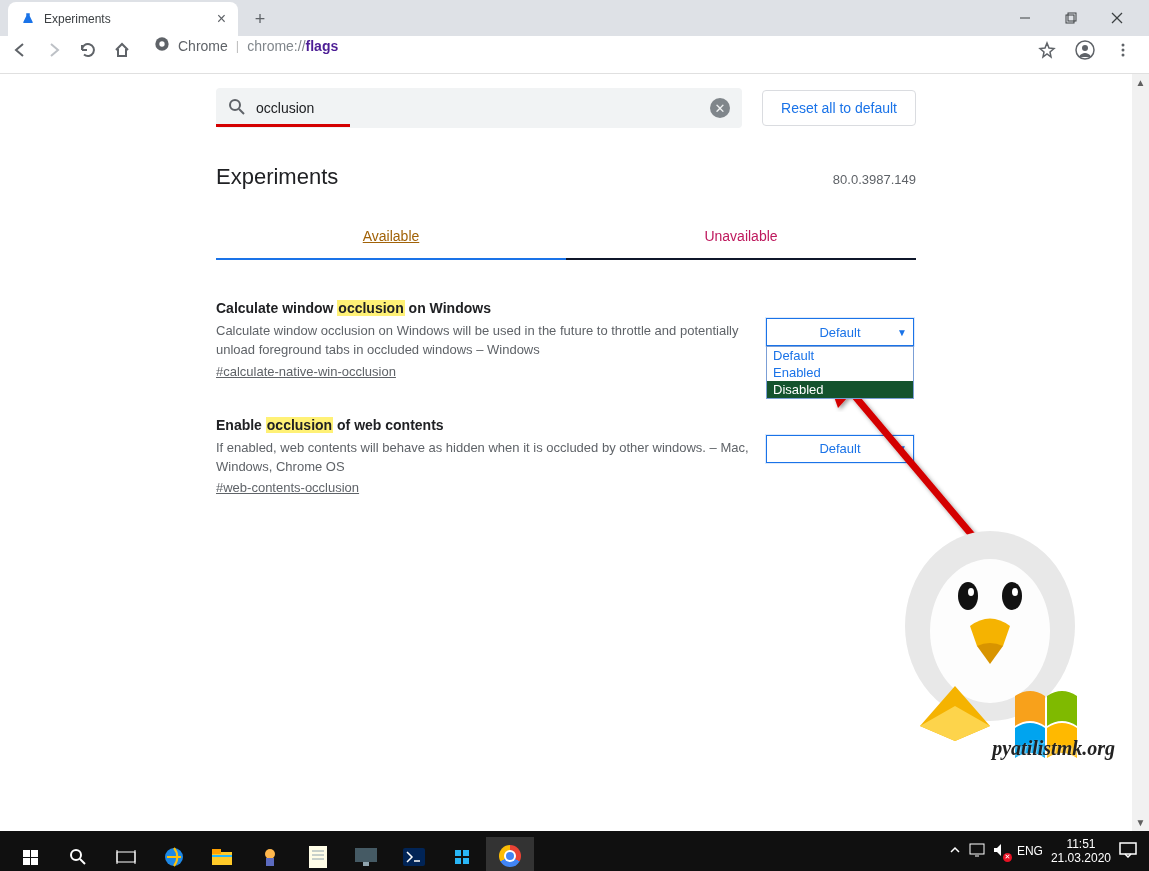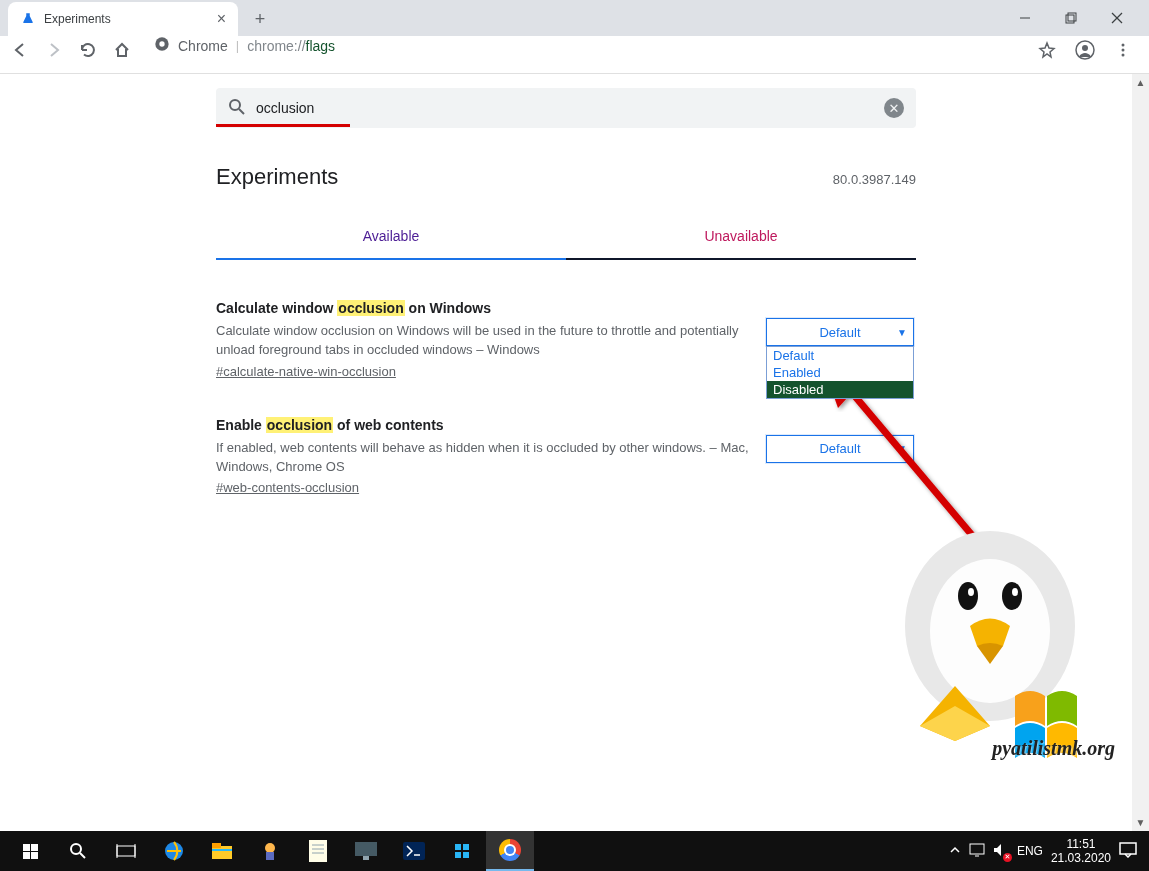--- a/index.html
+++ b/index.html
@@ -16,21 +16,21 @@
   .win-btn { width: 28px; height: 28px; display: flex; align-items: center; justify-content: center; color: #3c4043; cursor: pointer; }
   
   .toolbar { height: 38px; background: #fff; display: flex; align-items: flex-start; padding: 0 12px 0 6px; gap: 6px; border-bottom: 1px solid #e0e0e0; }
   .nav-btn { width: 28px; height: 28px; display: flex; align-items: center; justify-content: center; color: #5f6368; border-radius: 50%; cursor: pointer; }
   .nav-btn.disabled { color: #bdc1c6; }
   .address-bar { flex: 1; display: flex; align-items: center; gap: 8px; padding: 0 12px; }
   .addr-icon { color: #5f6368; }
   .addr-prefix { color: #5f6368; font-size: 14px; }
   .addr-sep { color: #c0c0c0; }
   .addr-url { color: #202124; font-size: 14px; }
-  .addr-url .bold { font-weight: 400; color: #14532d; }
+  .addr-url .bold { font-weight: 700; color: #4c1d95; }
   .addr-url .light { color: #80868b; }
   .right-icons { display: flex; align-items: center; gap: 10px; color: #5f6368; }
   .icon-btn { width: 28px; height: 28px; display: flex; align-items: center; justify-content: center; cursor: pointer; }
   
   
   .content-wrap { position: relative; height: calc(100% - 36px - 38px - 40px); overflow: hidden; }
   .scroll-area { width: 1132px; height: 100%; overflow-y: auto; }
   .content { width: 700px; margin: 0 auto; padding-top: 10px; position: relative; }
   
   .top-row { display: flex; align-items: center; gap: 20px; padding: 4px 0 18px 0; position: relative;}
@@ -41,21 +41,21 @@
   .underline-anno { position: absolute; left: 216px; top: 50px; width: 134px; height: 3px; background: #d40000; }
   
   .reset-btn { border: 1px solid #dadce0; background: #fff; color: #1a73e8; font-size: 14px; padding: 9px 18px; border-radius: 4px; cursor: pointer; font-weight: 500; }
   
   .header-row { display: flex; align-items: baseline; justify-content: space-between; margin-top: 18px; margin-bottom: 24px; }
   h1 { font-size: 22px; font-weight: 400; color: #202124; }
   .version { font-size: 13px; color: #5f6368; }
   
   .tabs { display: flex; }
   .page-tab { flex: 1; text-align: center; font-size: 14px; padding: 14px 0; color: #be185d; border-bottom: 2px solid #0f172a; cursor: pointer; }
-  .page-tab.active { color: #4c1d95; border-bottom: 2px solid #1a73e8; font-weight: 500; }
+  .page-tab.active { color: #a16207; border-bottom: 2px solid #1a73e8; font-weight: 500; text-decoration: underline; }
   
   .flag-list { padding-top: 40px; }
   .flag { display: flex; gap: 3px; margin-bottom: 38px; }
   .flag-body { flex: 1; }
   .flag-title { font-size: 14px; font-weight: 600; color: #202124; margin-bottom: 6px; }
   .hl { background: #fff176; padding: 0 1px; }
   .flag-desc { font-size: 13px; color: #5f6368; line-height: 1.45; margin-bottom: 4px; }
   .flag-link { font-size: 13px; color: #5f6368; text-decoration: underline; cursor: pointer; }
   .flag-control { width: 150px; padding-top: 18px; position: relative; }
   .select-box { width: 148px; height: 28px; border: 1px solid #1a73e8; background: #fff; color: #1a73e8; font-size: 13px; display: flex; align-items: center; justify-content: center; position: relative; cursor: pointer; outline: 1px solid rgba(26,115,232,0.15);}
@@ -70,21 +70,21 @@
   .vscroll-down { position: absolute; bottom: 0; }
   
   
   .arrow-anno { position: absolute; pointer-events: none; }
   
   
   .watermark { position: absolute; right: 24px; bottom: 55px; width: 250px; height: 260px; pointer-events:none; }
   .wm-text { position: absolute; right: 10px; bottom: 16px; font-family: Georgia, serif; font-style: italic; font-weight: bold; font-size: 20px; color: #222; text-shadow: 1px 1px 2px rgba(255,255,255,0.6);}
   
   
-  .taskbar { position: absolute; bottom: 0; left: 0; right: 0; height: 40px; background: #101010; display: flex; align-items: center; padding: 6px 6px; }
+  .taskbar { position: absolute; bottom: 0; left: 0; right: 0; height: 40px; background: #101010; display: flex; align-items: flex-start; padding: 6px 6px; }
   .tb-item { width: 48px; height: 40px; display: flex; align-items: center; justify-content: center; color: #fff; cursor: pointer; }
   .tb-item.active { background: #333; border-bottom: 2px solid #76b9ed; }
   .tb-right { margin-left: auto; display: flex; align-items: center; gap: 8px; padding-right: 6px; color: #fff; font-size: 12px; }
   .tb-time { text-align: center; line-height: 1.2; font-size: 12px; }
   .start-icon { display: grid; grid-template-columns: 7px 7px; grid-template-rows: 7px 7px; gap: 1px; }
   .start-icon div { background: #fff; }
   .chrome-logo { width:22px; height:22px; border-radius:50%; background: conic-gradient(#ea4335 0 120deg, #4285f4 120deg 240deg, #fbbc05 240deg 360deg); position:relative;}
   .chrome-logo::after{content:'';position:absolute;inset:5px;border-radius:50%;background:#fff;}
   .chrome-logo::before{content:'';position:absolute;inset:7px;border-radius:50%;background:#4285f4;z-index:1;}
 </style>
@@ -181,20 +181,21 @@
     <div class="content">
       <div class="top-row">
         <div class="search-wrap">
           <span class="search-icon"><svg width="18" height="18" fill="none" stroke="#5f6368" stroke-width="2">
                 <circle cx="7" cy="7" r="5"></circle>
                 <line x1="11" y1="11" x2="16" y2="16"></line>
               </svg></span>
           <input class="search-input" value="occlusion" style="">
           <span class="clear-btn">✕</span>
         </div>
+        <button class="reset-btn">Reset all to default</button>
       </div>
 
       <div class="header-row">
         <h1>Experiments</h1>
         <span class="version">80.0.3987.149</span>
       </div>
 
       <div class="tabs">
         <div class="page-tab active">Available</div>
         <div class="page-tab">Unavailable</div>

